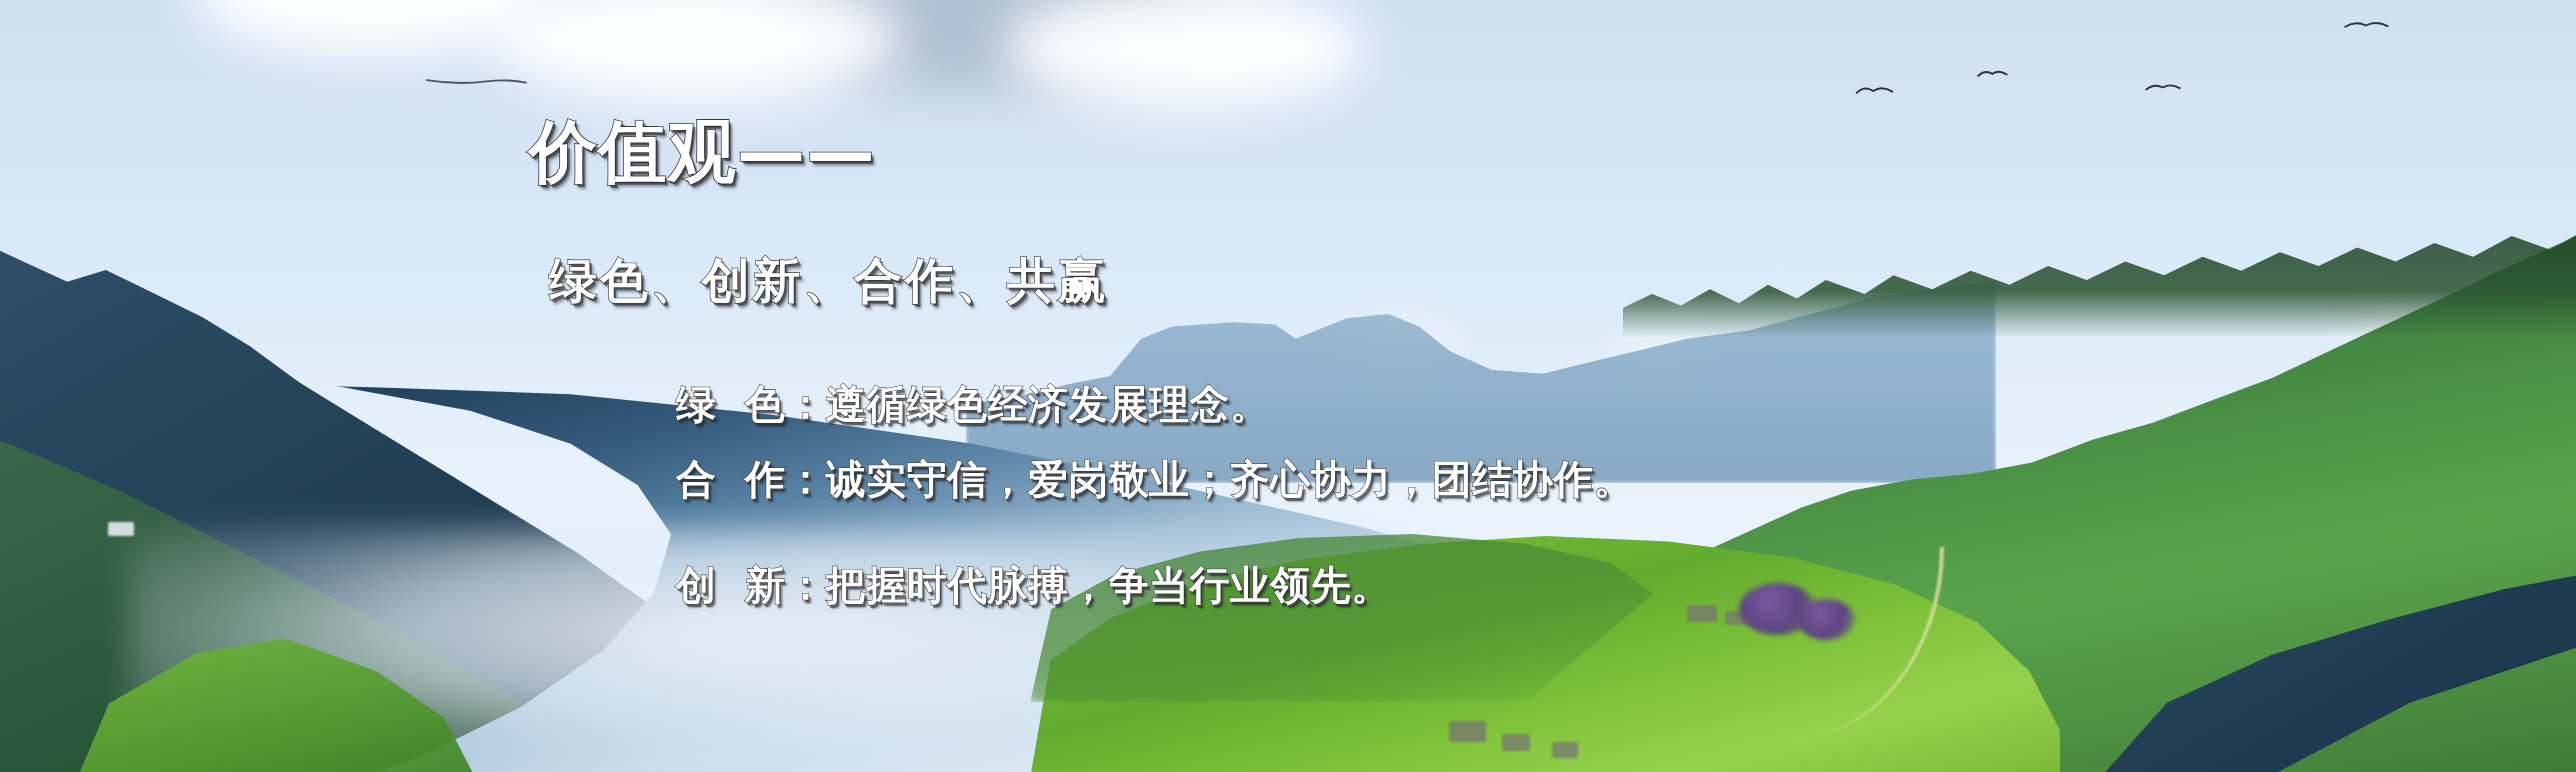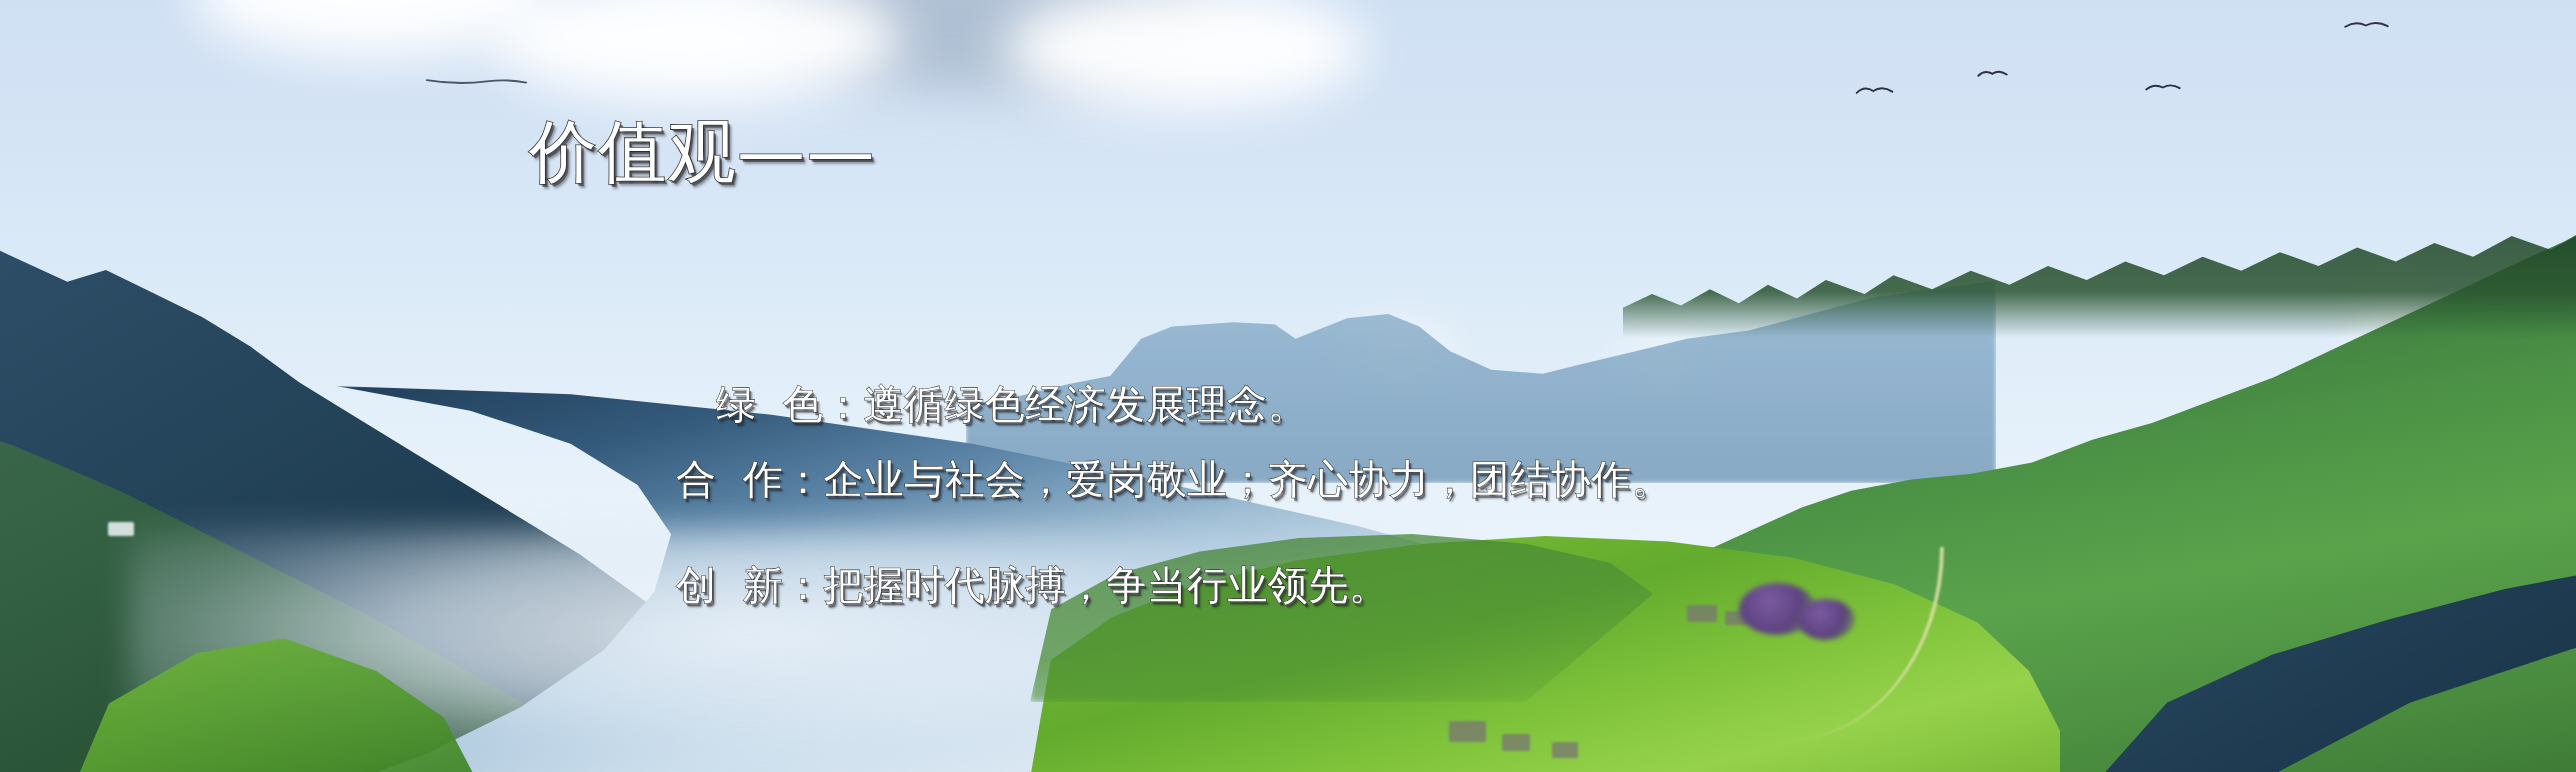--- a/index.html
+++ b/index.html
@@ -184,21 +184,21 @@
     pointer-events:none;
   }
 
   
   .text-layer { position:absolute; inset:0; }
 
   .outline-text {
     position:absolute;
     color:#ffffff;
     font-family:"DejaVu Sans","Liberation Sans",sans-serif;
-    font-weight:400;
+    font-weight:700;
     white-space:pre;
     letter-spacing:.02em;
     -webkit-text-stroke:1.3px #3a3a3a;
     paint-order:stroke fill;
     text-shadow:
        2.6px  3.2px 0 rgba(40,40,45,.55),
        3.9px  4.5px 2.6px rgba(30,30,35,.40),
        1.3px  1.9px 0.6px rgba(60,60,65,.35);
   }
 
@@ -217,21 +217,21 @@
   .body-line {
     left:676px;
     font-size:40px;
     line-height:1;
     letter-spacing:.01em;
     -webkit-text-stroke-width:1.1px;
     text-shadow:
        1.9px  2.6px 0 rgba(40,40,45,.52),
        3.2px  3.9px 1.9px rgba(30,30,35,.38);
   }
-  #line-green      { top:384px;margin-left:40px; }
+  #line-green      { top:384px; }
   #line-cooperate  { top:459px; }
   #line-innovate   { top:565px; }
   #line-winwin     { top:607px; }
 </style>
 </head>
 <body>
 
 <div id="banner">
 
   <div class="sky"></div>
@@ -291,23 +291,24 @@
   <div class="village" style="left:1502px; top:734px; width:28px; height:16.7px;"></div>
   <div class="village" style="left:1552px; top:742px; width:26px; height:15.5px;"></div>
   <div class="village" style="left:108px;  top:522px;  width:26px; height:14px; background:rgba(240,244,248,.85);"></div>
   <div class="tree-clump" style="left:1739px; top:583px; width:77px; height:52px;"></div>
   <div class="tree-clump" style="left:1797px; top:599px; width:58px;  height:41px;"></div>
 
   <div class="text-layer">
 
     <div id="title" class="outline-text">价值观——</div>
 
+    <div id="subtitle" class="outline-text">绿色、创新、合作、共赢</div>
 
     <div id="line-green" class="outline-text body-line">绿  色：遵循绿色经济发展理念。</div>
 
-    <div id="line-cooperate" class="outline-text body-line">合  作：企业与社会，爱岗敬业；齐心协力，团结协作。</div>
+    <div id="line-cooperate" class="outline-text body-line">合  作：诚实守信，爱岗敬业；齐心协力，团结协作。</div>
 
     <div id="line-innovate" class="outline-text body-line">创  新：把握时代脉搏，争当行业领先。</div>
 
 
   </div>
 </div>
 
 
 </body></html>

